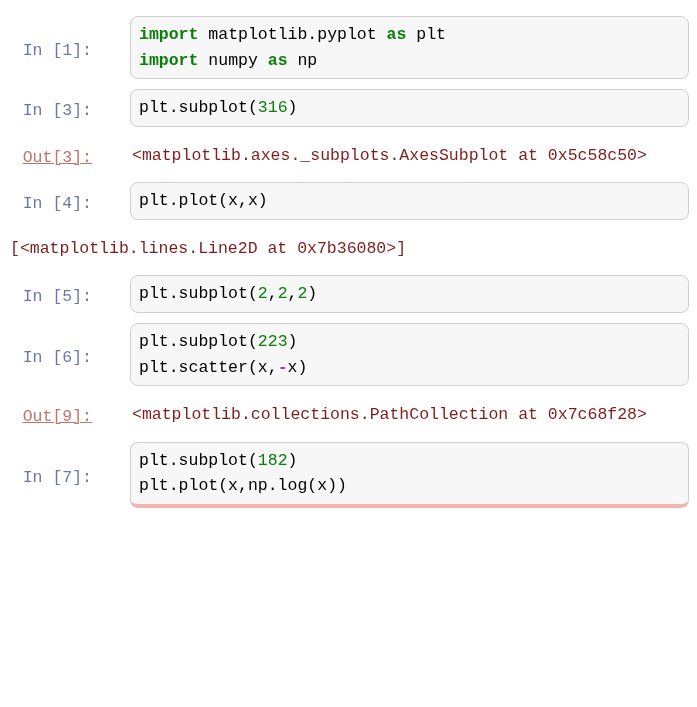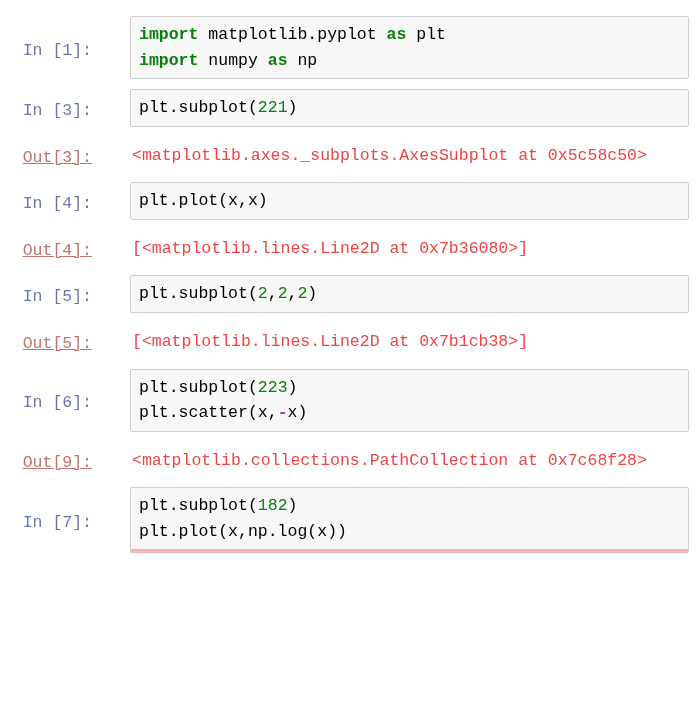--- a/index.html
+++ b/index.html
@@ -30,31 +30,31 @@
     opacity:0.7;
   }
   .in  { color:#2e3c87; }
   .out { color:#a83a2a;text-decoration:underline; }
   .cell-body {
     flex:1 1 auto;
   }
   .code-area {
     background:#f7f7f7;
     border:1px solid #cfcfcf;
-    border-radius:2px;
+    border-radius:8px;
     padding:5px 8px 5px 8px;
     line-height:1.55;
   }
   .code-area[data-warn="true"] {
     border-bottom:4px solid #f1b5b3;
   }
   .out-area {
     padding:6px 8px 4px 2px;
     line-height:1.55;
-    color:#ef4444;
+    color:#7f1d1d;
   }
 
   .tok-kw  { color:#0a7f0a; font-weight:bold; }   
   .tok-num { color:#0a7f0a; }                     
   .tok-op  { color:#9a3fb3; font-weight:bold; }   
 
 </style>
 </head>
 <body>
 
@@ -68,21 +68,21 @@
         <div><span class="tok-kw">import</span><span> numpy </span><span class="tok-kw">as</span><span> np</span></div>
       </div>
     </div>
   </div>
 
 
   <div class="cell-row">
     <div class="prompt in">In  [3]:</div>
     <div class="cell-body">
       <div class="code-area">
-        <div><span>plt.subplot(</span><span class="tok-num">221</span><span>)</span></div>
+        <div><span>plt.subplot(</span><span class="tok-num">316</span><span>)</span></div>
       </div>
     </div>
   </div>
 
   <div class="cell-row">
     <div class="prompt out">Out[3]:</div>
     <div class="cell-body">
       <div class="out-area">&lt;matplotlib.axes._subplots.AxesSubplot at 0x5c58c50&gt;</div>
     </div>
   </div>
@@ -90,41 +90,34 @@
   <div class="cell-row">
     <div class="prompt in">In  [4]:</div>
     <div class="cell-body">
       <div class="code-area">
         <div><span>plt.plot(x,x)</span></div>
       </div>
     </div>
   </div>
 
   <div class="cell-row">
-    <div class="prompt out">Out[4]:</div>
     <div class="cell-body">
       <div class="out-area">[&lt;matplotlib.lines.Line2D at 0x7b36080&gt;]</div>
     </div>
   </div>
 
   <div class="cell-row">
     <div class="prompt in">In  [5]:</div>
     <div class="cell-body">
       <div class="code-area">
         <div><span>plt.subplot(</span><span class="tok-num">2</span><span>,</span><span class="tok-num">2</span><span>,</span><span class="tok-num">2</span><span>)</span></div>
       </div>
     </div>
   </div>
 
-  <div class="cell-row">
-    <div class="prompt out">Out[5]:</div>
-    <div class="cell-body">
-      <div class="out-area">[&lt;matplotlib.lines.Line2D at 0x7b1cb38&gt;]</div>
-    </div>
-  </div>
 
   <div class="cell-row">
     <div class="prompt in">In  [6]:</div>
     <div class="cell-body">
       <div class="code-area">
         <div><span>plt.subplot(</span><span class="tok-num">223</span><span>)</span></div>
         <div><span>plt.scatter(x,</span><span class="tok-op">-</span><span>x)</span></div>
       </div>
     </div>
   </div>

